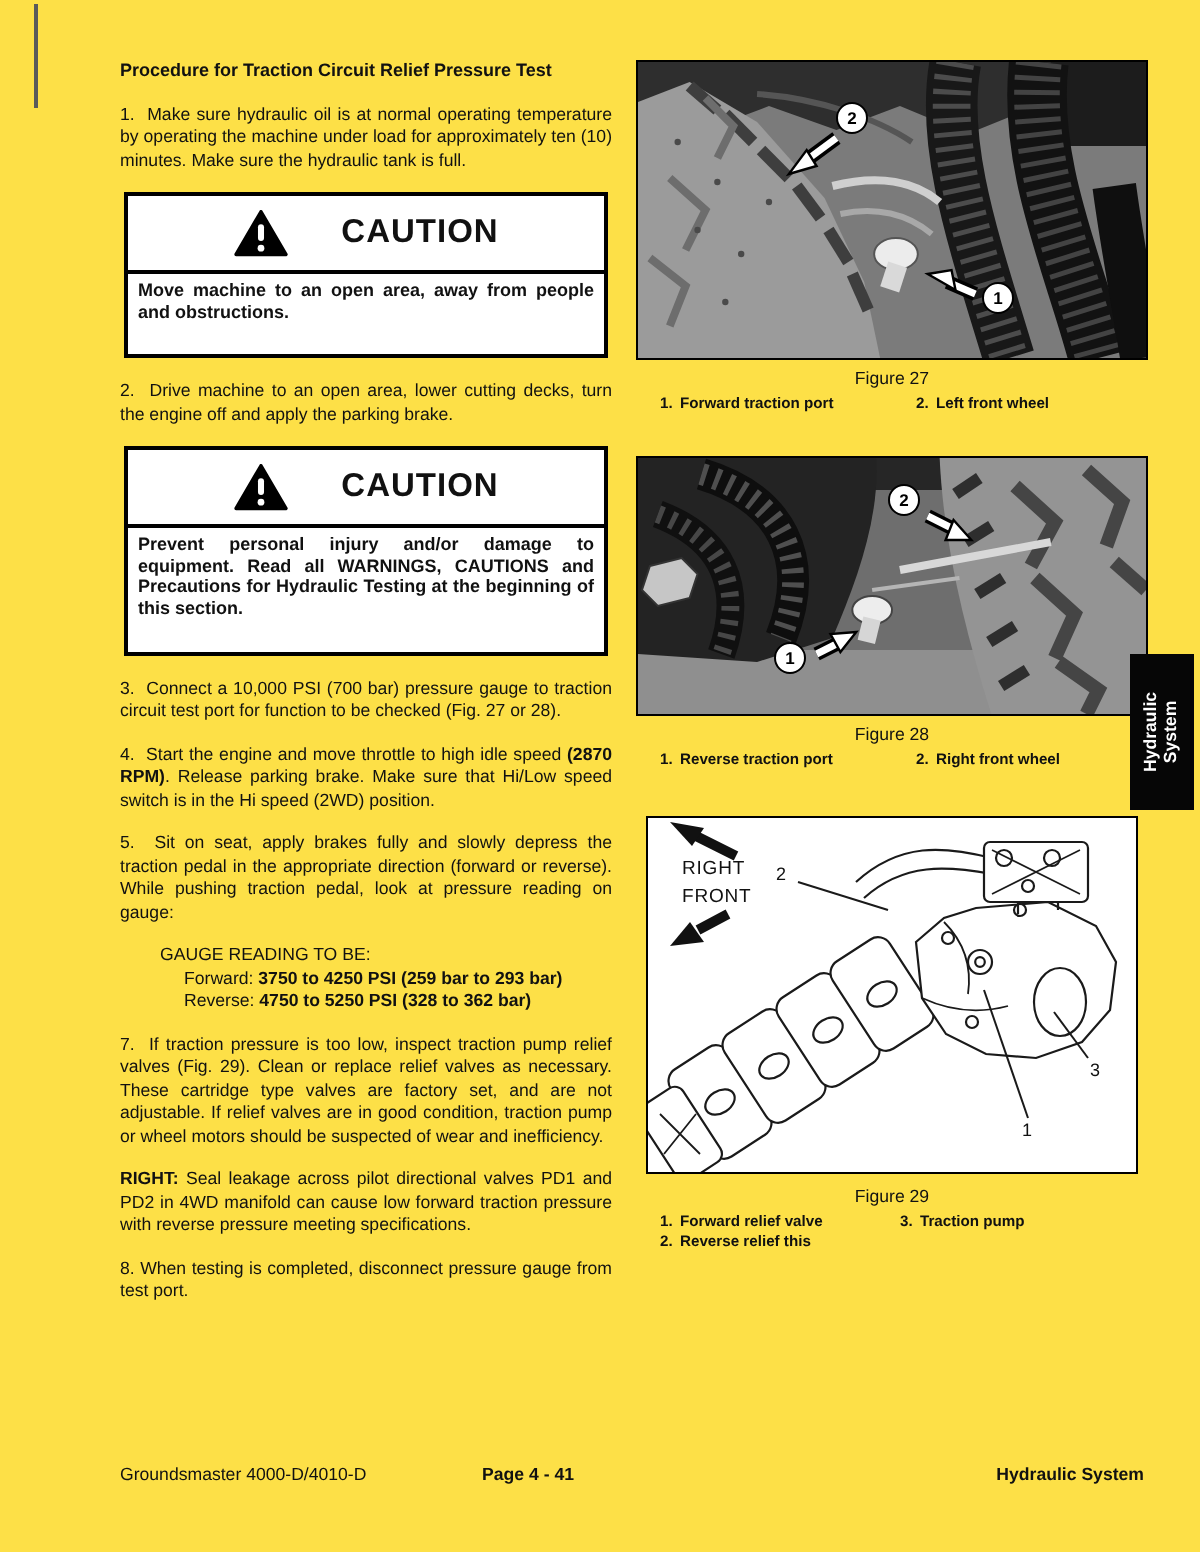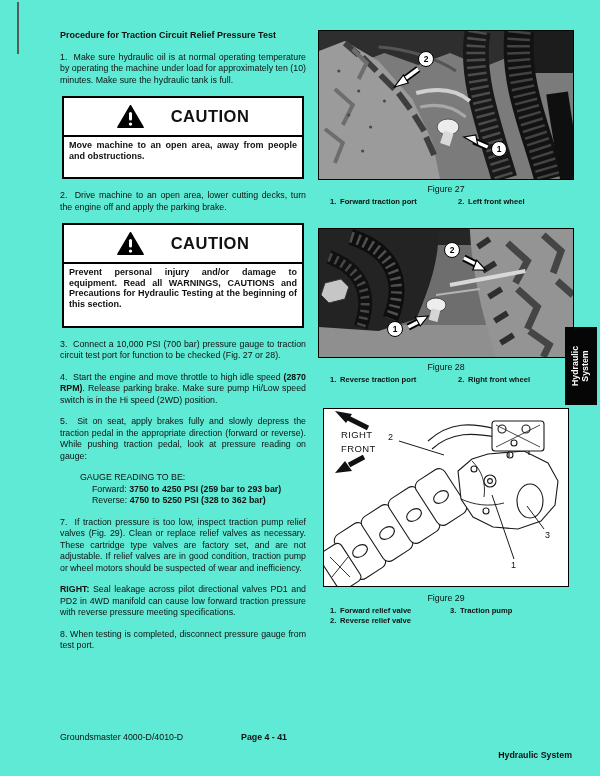--- a/index.html
+++ b/index.html
@@ -1,16 +1,16 @@
 <!DOCTYPE html>
 <html><head>
 <meta charset="utf-8">
 <style>
   html,body{margin:0;padding:0;background:#e8e8e8;}
-  .page{width:600px;height:776px;position:relative;background:#5eead4;overflow:hidden;
+  .page{width:600px;height:776px;position:relative;background:#fde047;overflow:hidden;
         font-family:"Liberation Sans",sans-serif;color:#111;}
   .edge-tick{position:absolute;left:17px;top:2px;width:1.5px;height:52px;background:#5a5a5a;}
 
   
   .leftcol{position:absolute;left:60px;top:30px;width:246px;font-size:8.8px;line-height:11.5px;}
   .doc-title{font-weight:bold;font-size:9px;margin:0 0 10px 0;}
   .para{text-align:justify;margin:0 0 10px 0;}
   .para b{font-weight:bold;}
 
   .caution{border:2px solid #000;margin:2px 2px 11px 2px;background:#fff;}
@@ -45,21 +45,21 @@
   
   .sidetab{position:absolute;left:565px;top:327px;width:32px;height:78px;background:#060606;}
   .sidetab-text{position:absolute;width:78px;height:32px;left:-23px;top:23px;
                 transform:rotate(-90deg);display:flex;flex-direction:column;align-items:center;
                 justify-content:center;color:#fff;font-weight:bold;font-size:8.8px;line-height:9.6px;}
 
   
   .footer{position:absolute;top:732px;left:0;width:600px;height:14px;font-size:8.8px;}
   .f-left{position:absolute;left:60px;top:0;}
   .f-center{position:absolute;left:0;width:528px;text-align:center;top:0;font-weight:bold;}
-  .f-right{position:absolute;right:28px;top:18px;font-weight:bold;}
+  .f-right{position:absolute;right:28px;top:0;font-weight:bold;}
 </style>
 </head>
 <body>
 
 <div class="page">
   <div class="edge-tick"></div>
 
   <div class="leftcol">
     <div class="doc-title">Procedure for Traction Circuit Relief Pressure Test</div>
 
@@ -85,21 +85,21 @@
           <path d="M15 1 L29 25 H1 Z" fill="#000" stroke="#000" stroke-width="2" stroke-linejoin="round"></path>
           <rect x="13.3" y="8" width="3.4" height="9.5" rx="1.7" fill="#fff"></rect>
           <circle cx="15" cy="21.5" r="1.9" fill="#fff"></circle>
         </svg>
         <span class="c-word">CAUTION</span>
       </div>
       <div class="c-body"><span>Prevent personal injury and/or damage to equipment. Read all WARNINGS, CAUTIONS and Precautions for Hydraulic Testing at the beginning of this section.</span></div>
     </div>
 
     <p class="para"><span>3.&nbsp; Connect a 10,000 PSI (700 bar) pressure gauge to traction circuit test port for function to be checked (Fig. 27 or 28).</span></p>
-    <p class="para"><span>4.&nbsp; Start the engine and move throttle to high idle speed </span><b>(2870 RPM)</b><span>. Release parking brake. Make sure pump Hi/Low speed switch is in the Hi speed (2WD) position.</span></p>
+    <p class="para"><span>4.&nbsp; Start the engine and move throttle to high idle speed </span><b>(2870 RPM)</b><span>. Release parking brake. Make sure that Hi/Low speed switch is in the Hi speed (2WD) position.</span></p>
     <p class="para"><span>5.&nbsp; Sit on seat, apply brakes fully and slowly depress the traction pedal in the appropriate direction (forward or reverse). While pushing traction pedal, look at pressure reading on gauge:</span></p>
 
     <div class="gauge">
       <div>GAUGE READING TO BE:</div>
       <div class="g-line"><span>Forward: </span><b>3750 to 4250 PSI (259 bar to 293 bar)</b></div>
       <div class="g-line"><span>Reverse: </span><b>4750 to 5250 PSI (328 to 362 bar)</b></div>
     </div>
 
     <p class="para"><span>7.&nbsp; If traction pressure is too low, inspect traction pump relief valves (Fig. 29). Clean or replace relief valves as necessary. These cartridge type valves are factory set, and are not adjustable. If relief valves are in good condition, traction pump or wheel motors should be suspected of wear and inefficiency.</span></p>
     <p class="para"><b>RIGHT:</b><span> Seal leakage across pilot directional valves PD1 and PD2 in 4WD manifold can cause low forward traction pressure with reverse pressure meeting specifications.</span></p>
@@ -296,21 +296,21 @@
       <div class="f29-num" style="left:221px;top:121px;">3</div>
     </div>
     <div class="caption" style="margin-top:6px;">Figure 29</div>
     <div class="legend29">
       <span class="leg-item" style="left:7px;">
         <span class="n">1.</span>
         <span>Forward relief valve</span>
       </span>
       <span class="leg-item leg-row2" style="left:7px;">
         <span class="n">2.</span>
-        <span>Reverse relief valve</span>
+        <span>Reverse relief this</span>
       </span>
       <span class="leg-item" style="left:127px;">
         <span class="n">3.</span>
         <span>Traction pump</span>
       </span>
     </div>
   </div>
 
   <div class="sidetab">
     <div class="sidetab-text">

